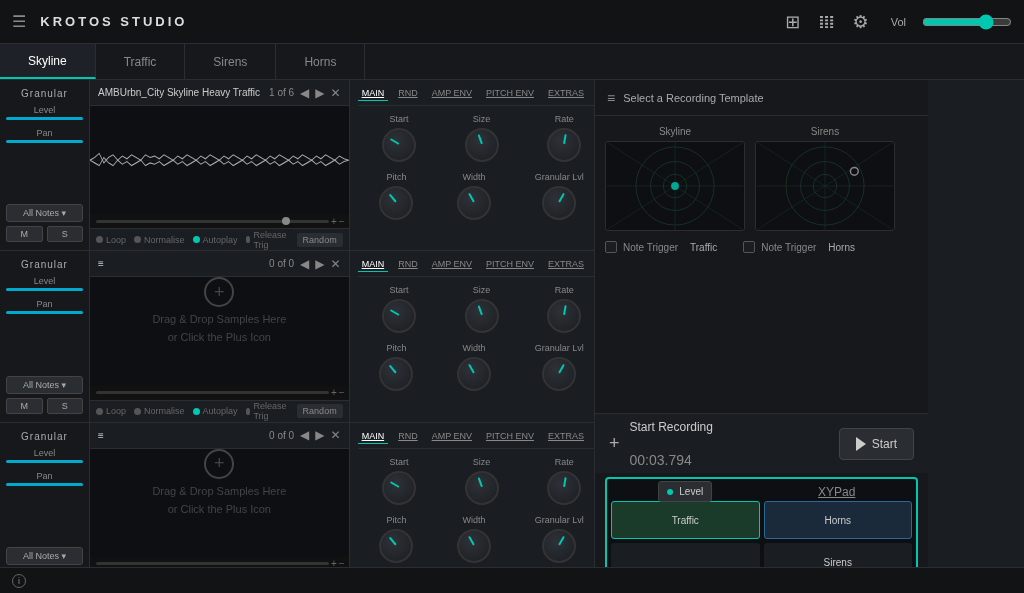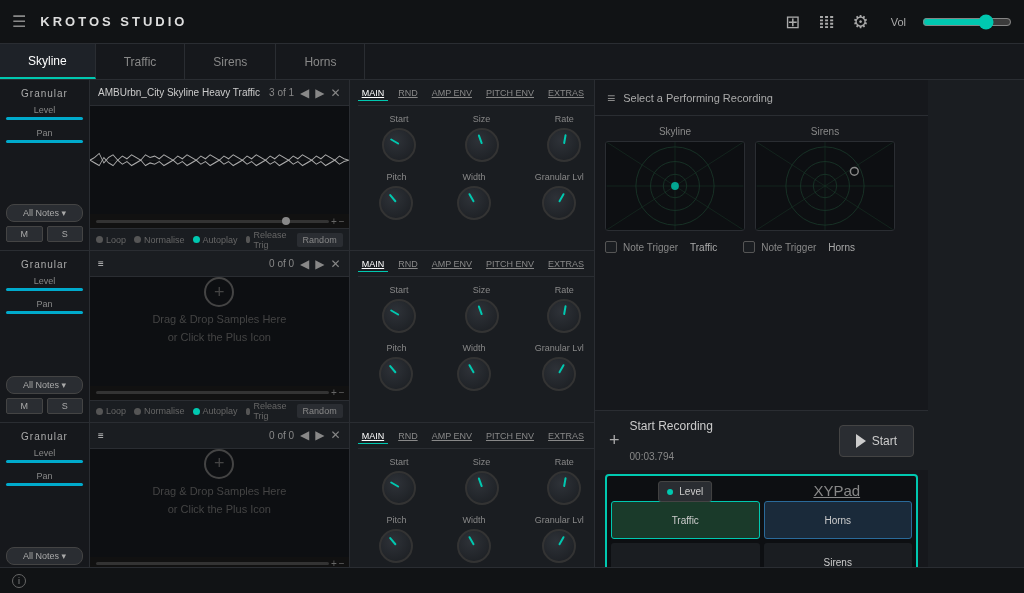--- a/index.html
+++ b/index.html
@@ -119,21 +119,21 @@
       background: #0ac;
       border-radius: 2px;
       margin-bottom: 8px;
     }
     .all-notes-btn {
       background: #2a2d32;
       border: 1px solid #444;
       color: #aaa;
       font-size: 9px;
       padding: 3px 5px;
-      border-radius: 8px;
+      border-radius: 3px;
       cursor: pointer;
       margin-top: auto;
       text-align: center;
     }
     .ms-row {
       display: flex;
       gap: 4px;
       margin-top: 4px;
     }
     .ms-btn {
@@ -408,21 +408,21 @@
     .drag-recording {
       height: 60px;
       background: #1a1d21;
       border-top: 1px solid #2a2d32;
       display: flex;
       align-items: center;
       padding: 0 14px;
       gap: 10px;
     }
     .drag-rec-label { font-size: 12px; color: #ccc; }
-    .drag-rec-time { font-size: 10px; color: #888; margin-top: 18px; }
+    .drag-rec-time { font-size: 14px; color: #888; margin-top: 18px; }
     .start-btn {
       margin-left: auto;
       background: #2a2d32;
       border: 1px solid #444;
       color: #ccc;
       font-size: 12px;
       padding: 8px 16px;
       border-radius: 4px;
       cursor: pointer;
       display: flex;
@@ -445,21 +445,21 @@
       padding: 4px;
       background: #0d0f12;
       margin: 4px 10px 6px;
     }
     .xypad-headers {
       display: flex;
     }
     .xypad-header {
       flex: 1;
       text-align: center;
-      font-size: 15px;
+      font-size: 12px;
       color: #888;
       padding: 2px 0;
       text-decoration: underline;
     }
     .xypad-cells {
       display: flex;
       gap: 4px;
     }
     .xypad-cell {
       flex: 1;
@@ -575,21 +575,21 @@
         <div class="mini-slider-h"></div>
         <div class="all-notes-btn">All Notes ▾</div>
         <div class="ms-row">
           <div class="ms-btn">M</div>
           <div class="ms-btn">S</div>
         </div>
       </div>
       <div class="waveform-area">
         <div class="waveform-header">
           <span class="waveform-title">AMBUrbn_City Skyline Heavy Traffic</span>
-          <span class="waveform-count">3 of 1</span>
+          <span class="waveform-count">1 of 6</span>
           <button class="nav-btn">◀</button>
           <button class="nav-btn">▶</button>
           <button class="close-btn">✕</button>
         </div>
         <div class="waveform-display">
           <svg class="waveform-svg" viewBox="0 0 280 80" preserveAspectRatio="none">
             <rect width="280" height="80" fill="#0d0f12"></rect>
 
             <g stroke="#888" stroke-width="0.5" opacity="0.6">
               <line x1="0" y1="40" x2="280" y2="40" stroke="#333" stroke-width="0.5"></line>
@@ -856,21 +856,21 @@
           </div>
         </div>
       </div>
     </div>
 
   </div>
 
   <div class="right-panel">
     <div class="right-header">
       <span class="eq-icon">≡</span>
-      <span>Select a Performing Recording</span>
+      <span>Select a Recording Template</span>
     </div>
 
     <div class="templates-area">
       <div class="template-row">
         <div>
           <div class="template-label">Skyline</div>
           <div class="template-canvas">
             <svg viewBox="0 0 140 90">
               <rect width="140" height="90" fill="#0d0f12"></rect>
 

